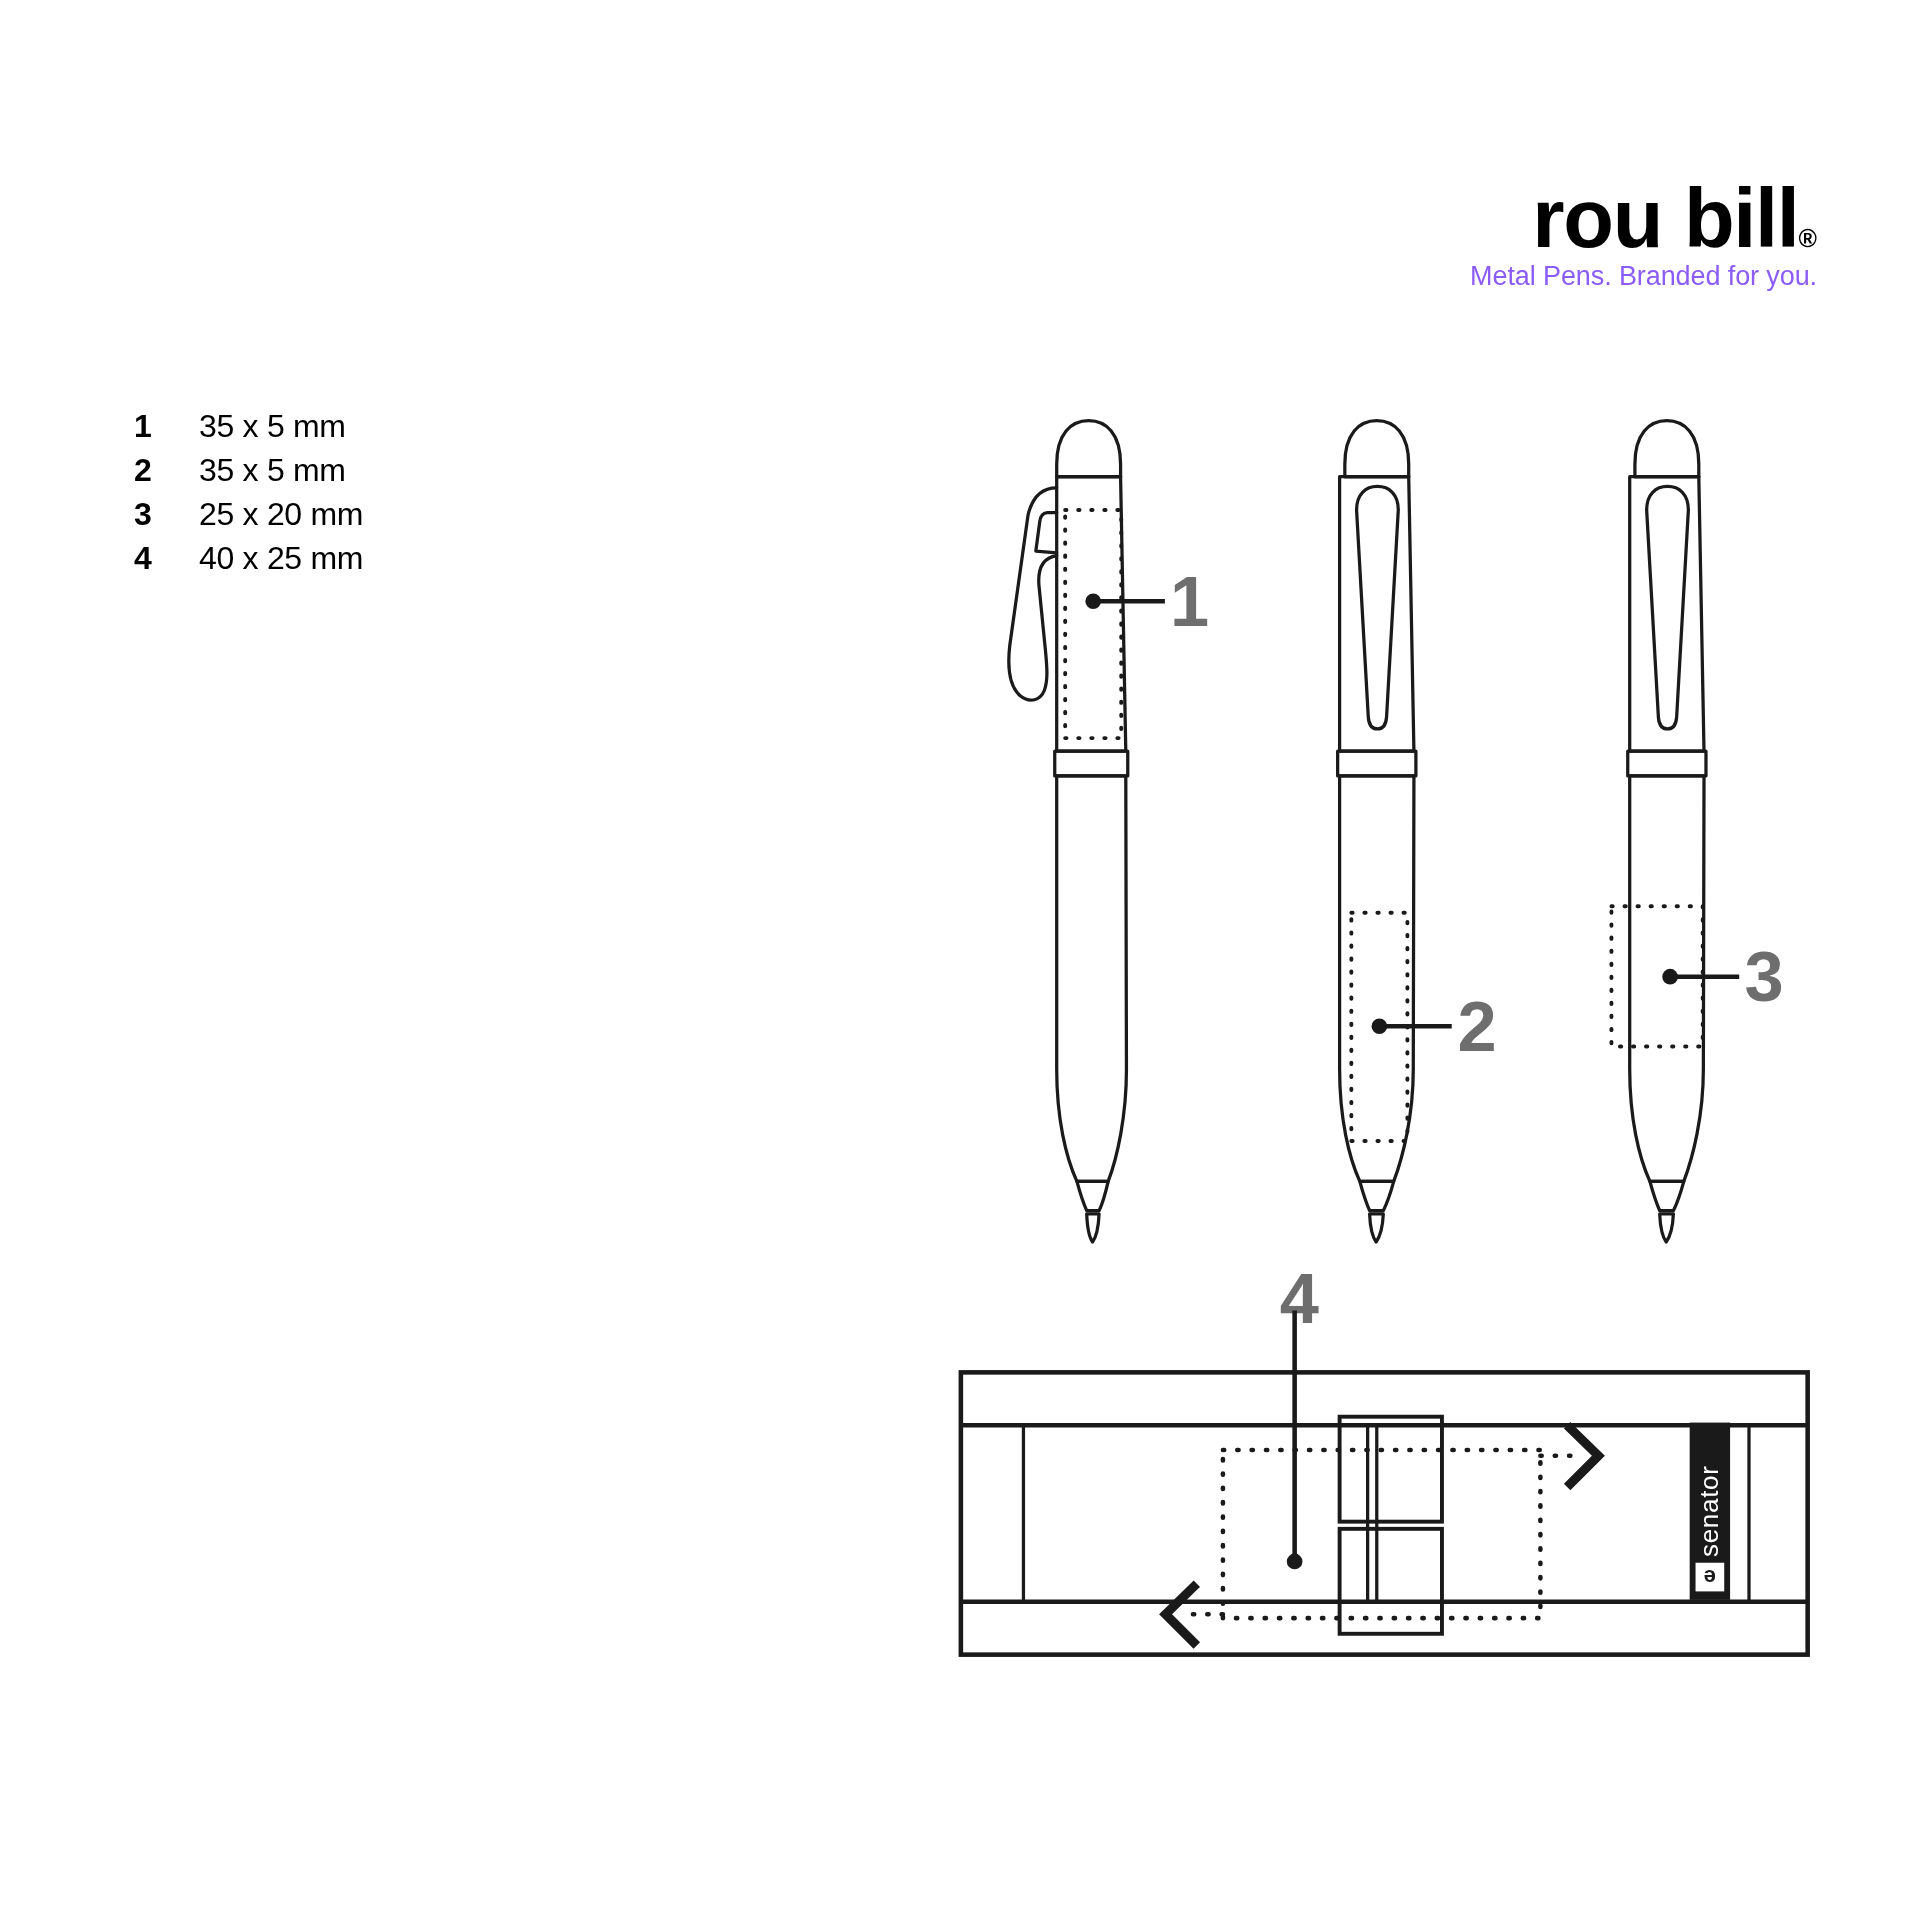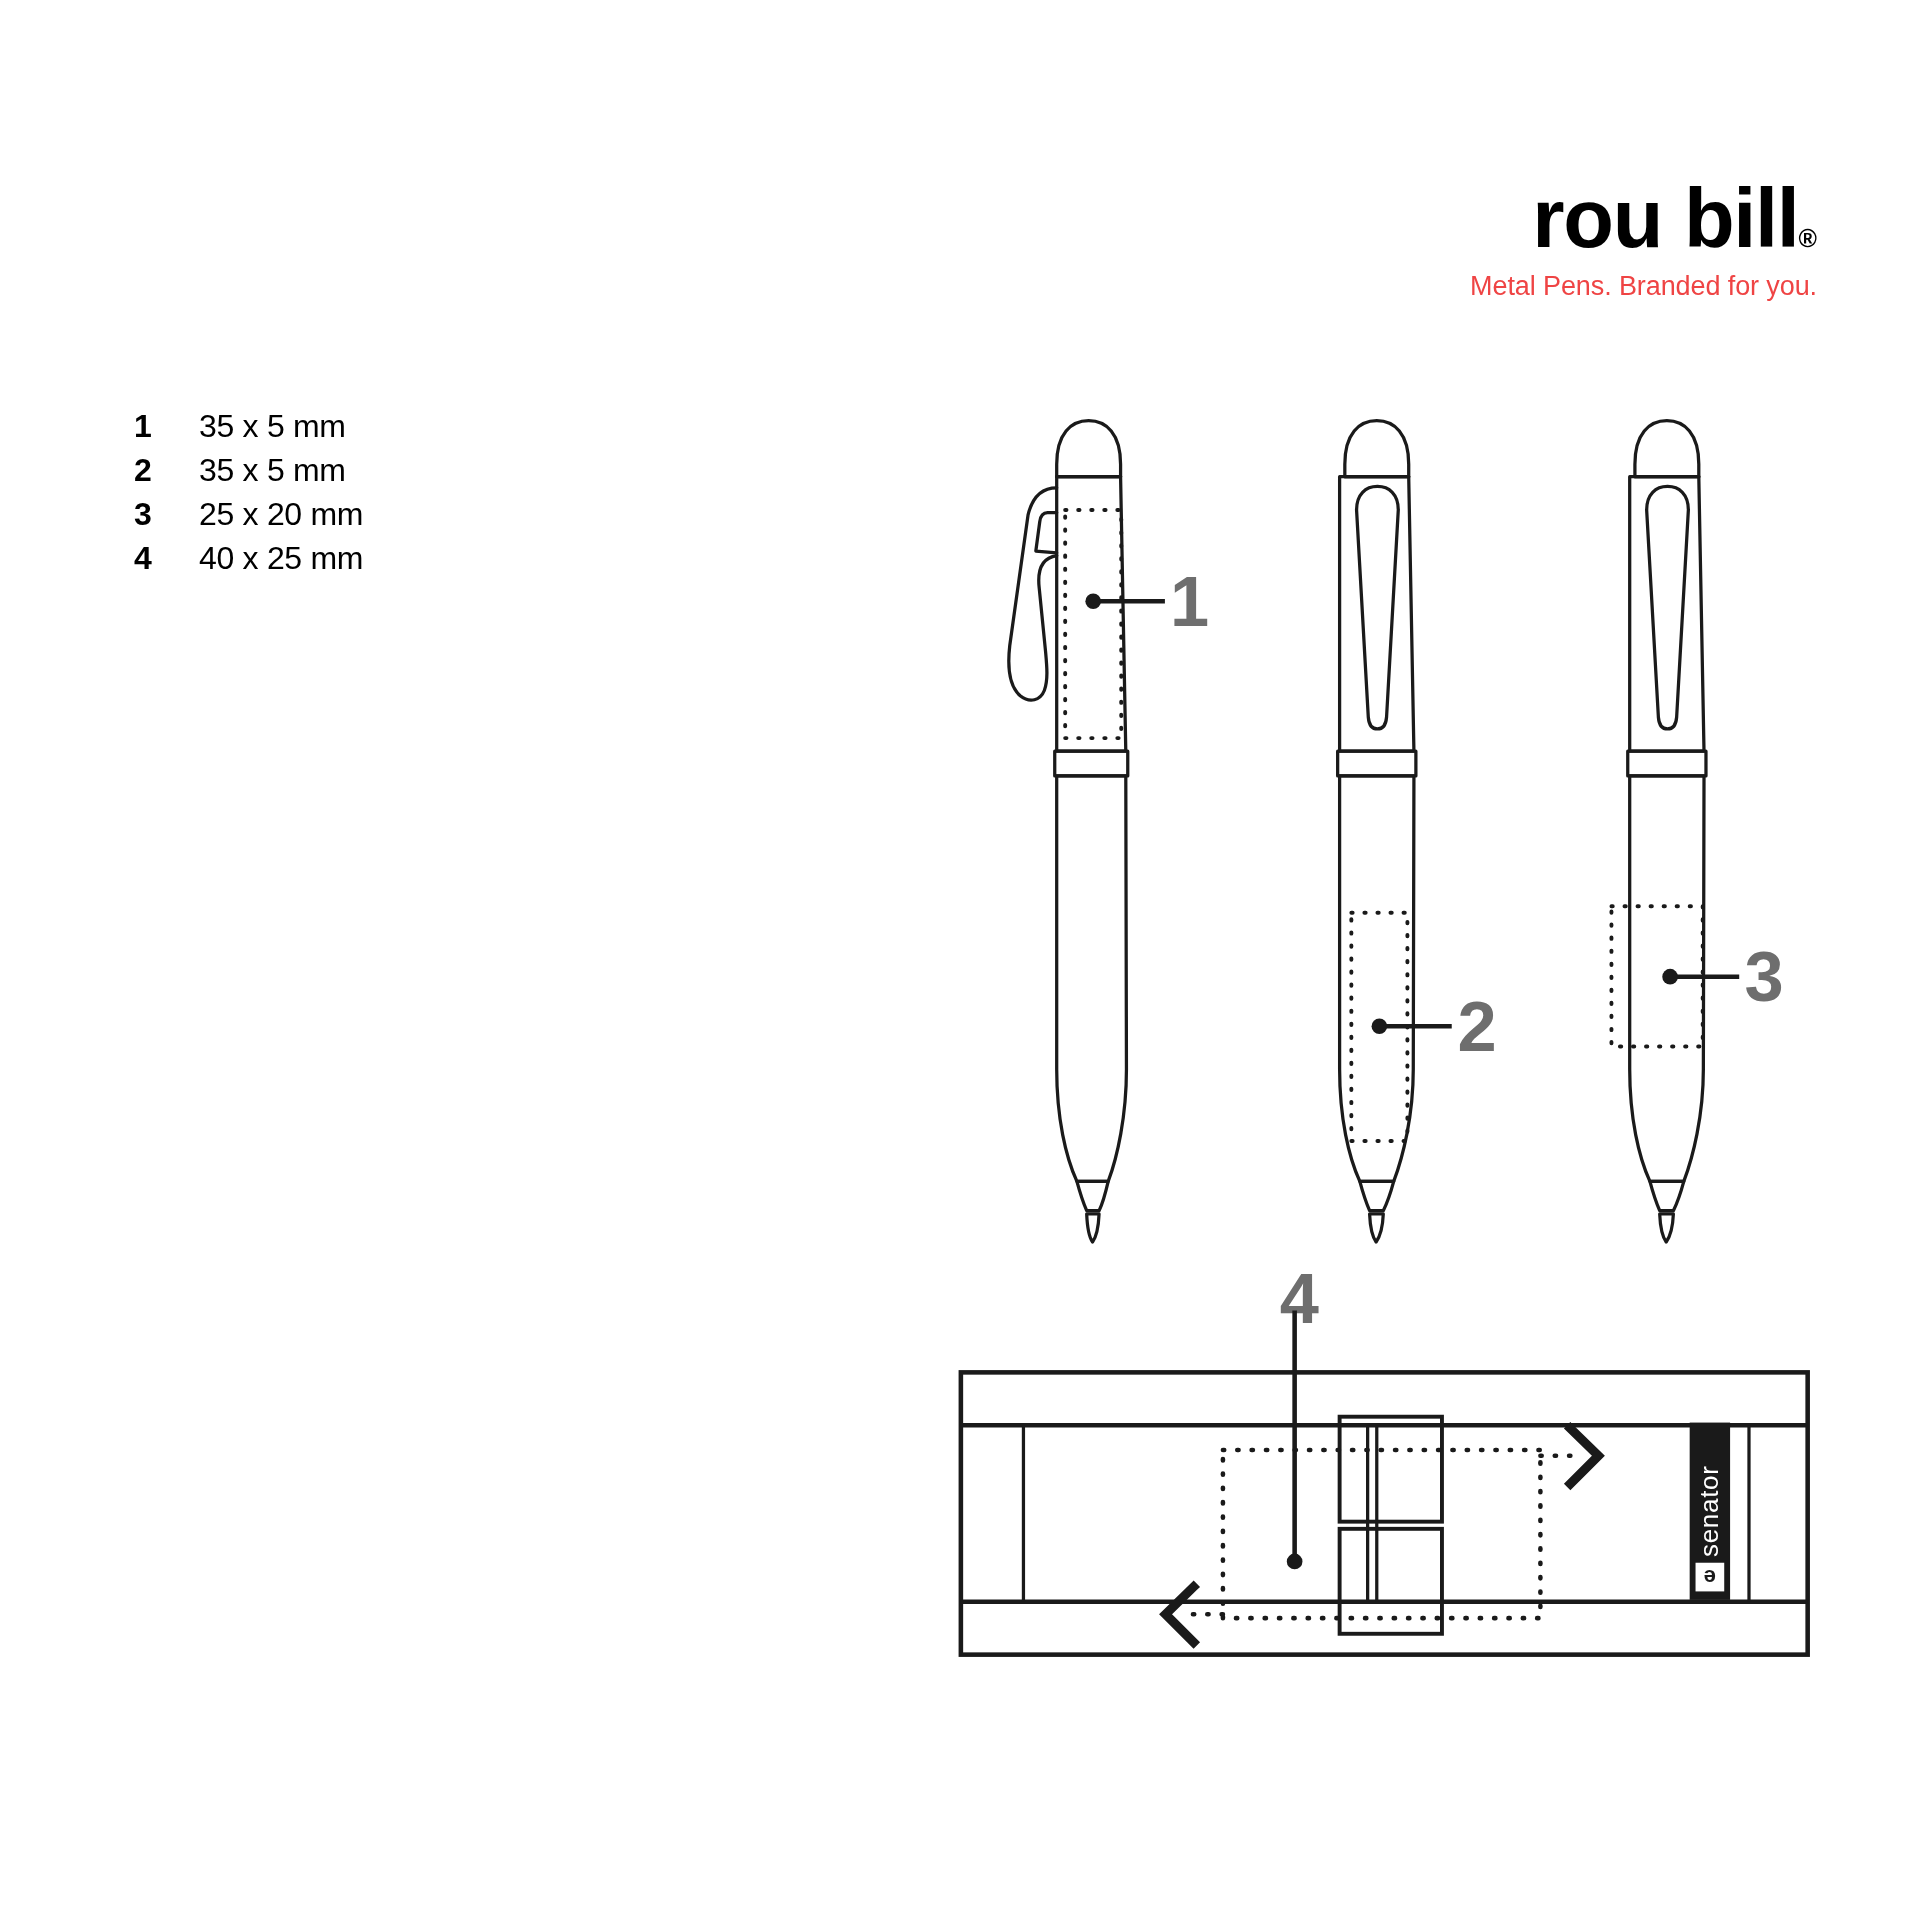--- a/index.html
+++ b/index.html
@@ -37,22 +37,22 @@
     font-size: 25px;
     font-weight: bold;
     vertical-align: baseline;
     letter-spacing: 0;
   }
   #brand-tagline {
     font-family: "Liberation Sans", sans-serif;
     font-weight: normal;
     font-size: 27px;
     line-height: 1.2;
-    color: #ef4444;
-    margin-top: 10px;
+    color: #8b5cf6;
+    margin-top: 0;
     white-space: nowrap;
     letter-spacing: -0.1px;
   }
 
   
   #legend {
     position: absolute;
     left: 134px;
     top: 408px;
     width: 313px;

